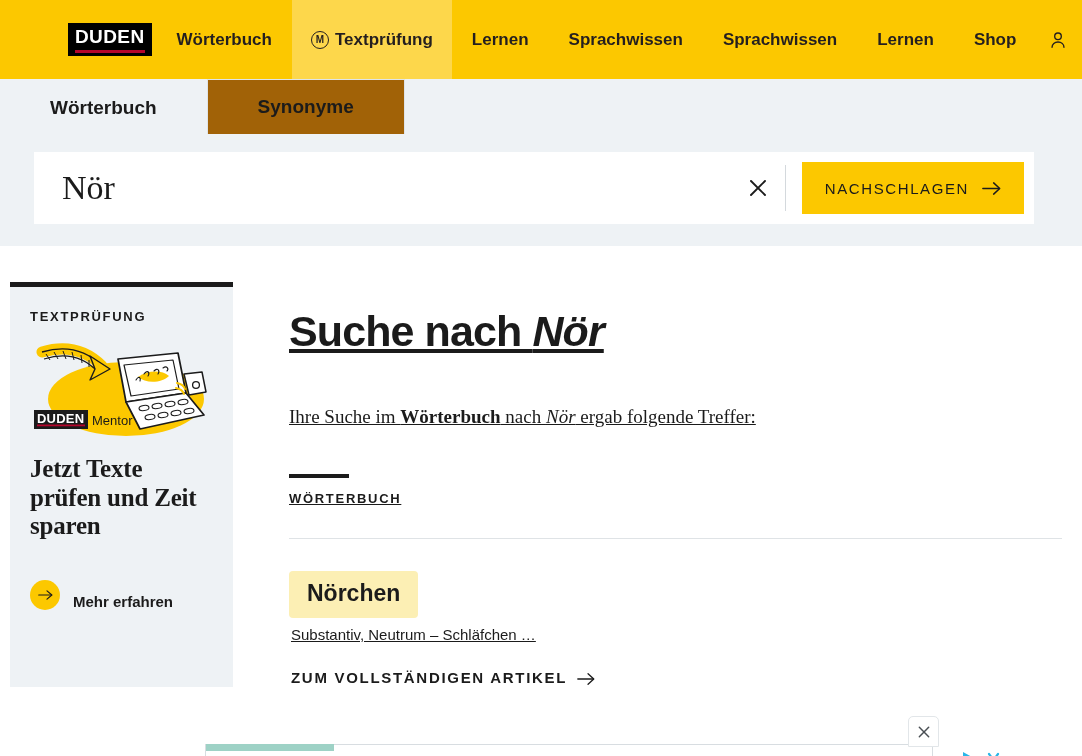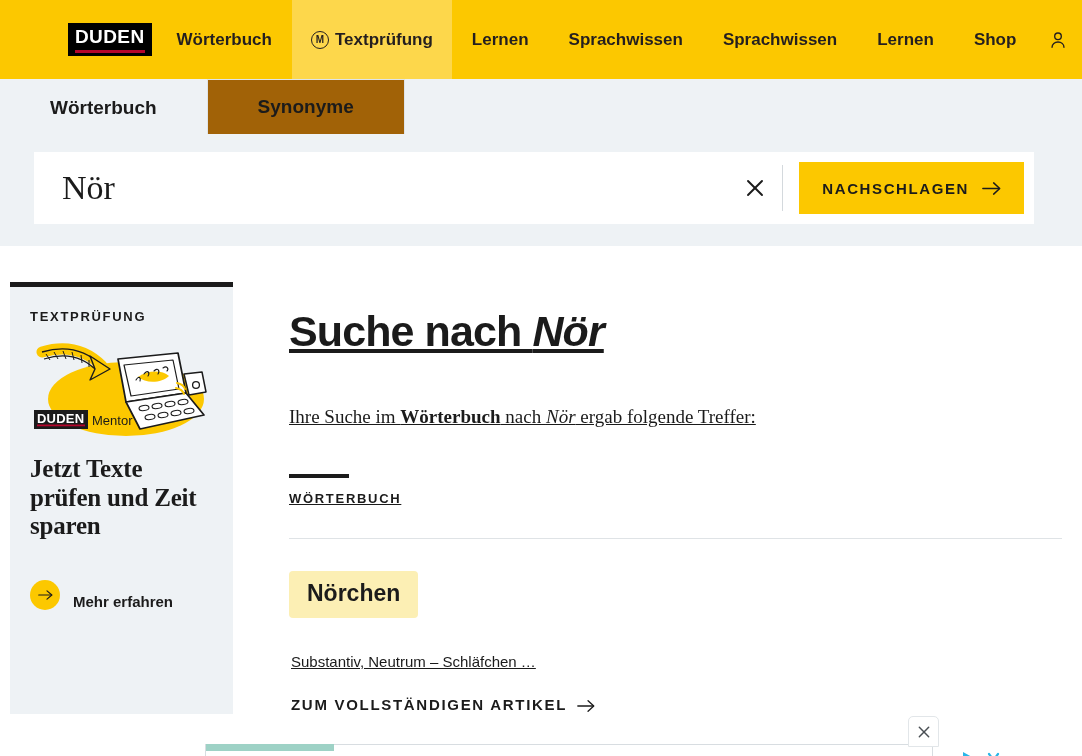--- a/index.html
+++ b/index.html
@@ -160,21 +160,21 @@
     background: #d4d9dd;
   }
   .lookup-btn {
     background: #fcc800;
     border: none;
     height: 52px;
     margin: 0 10px 0 16px;
     padding: 0 23px;
     font-family: "Liberation Sans", sans-serif;
     font-size: 15px;
-    font-weight: 700;
+    font-weight: 400;
     letter-spacing: 1.6px;
     color: #1b1b1b;
     cursor: pointer;
     display: flex;
     align-items: center;
     gap: 13px;
     white-space: nowrap;
     justify-content: center;
   }
 
@@ -279,21 +279,21 @@
     padding: 9px 18px 11px 18px;
     font-size: 23px;
     font-weight: 700;
     color: #1b1b1b;
     cursor: pointer;
   }
   .entry-desc {
     font-family: "Liberation Sans", sans-serif;
     font-size: 15px;
     color: #1b1b1b;
-    margin: 35px 0 0 2px;
+    margin: 8px 0 0 2px;
   }
   .entry-link {
     display: inline-flex;
     align-items: flex-end;
     gap: 10px;
     margin: 26px 0 0 2px;
     font-size: 15px;
     font-weight: 700;
     letter-spacing: 1.7px;
     color: #1b1b1b;

